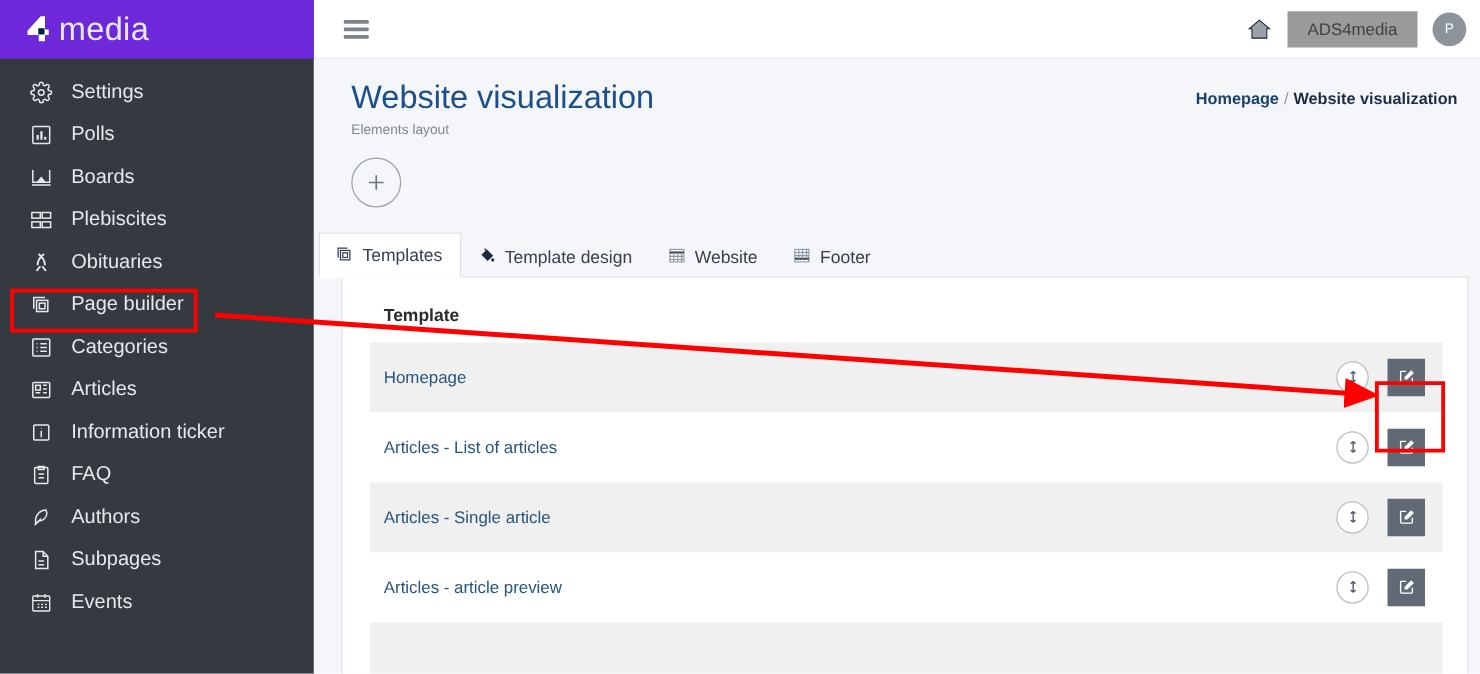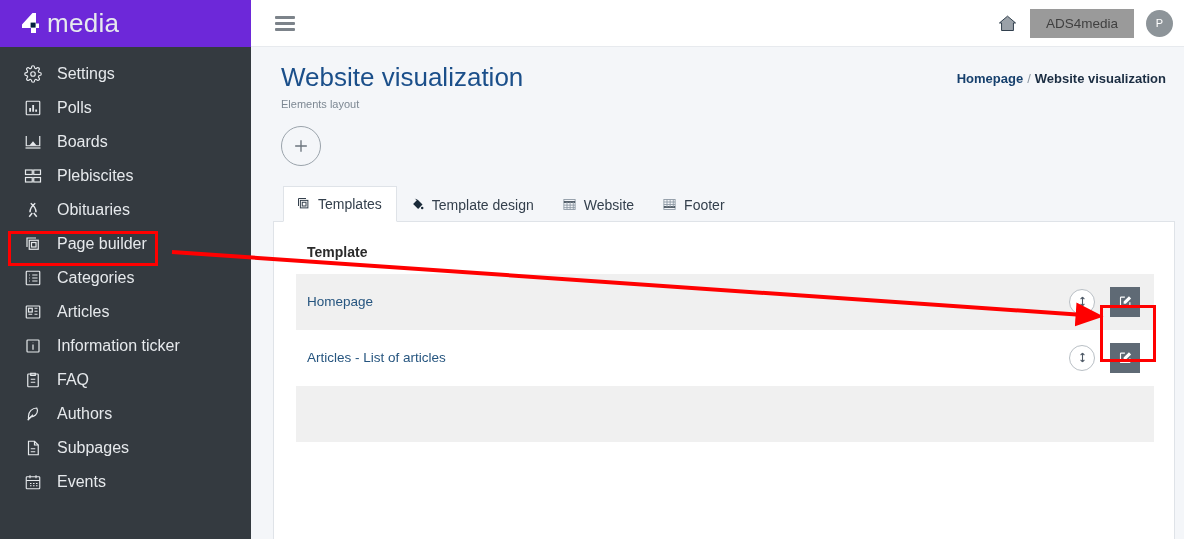--- a/index.html
+++ b/index.html
@@ -139,21 +139,21 @@
     width: 40px; height: 40px;
     border-radius: 50%;
     border: 1px solid #9aa3ab;
     background: transparent;
     display: flex; align-items: center; justify-content: center;
     cursor: pointer;
   }
   .add-btn svg { display: block; }
 
   .tabs {
-    margin: 19px 0 0 32px;
+    margin: 19px 0 0 4px;
     display: flex;
     align-items: flex-end;
     position: relative;
   }
   .tab {
     display: flex;
     align-items: center;
     gap: 7px;
     padding: 9px 14px 9px 12px;
     font-size: 14px;
@@ -528,21 +528,53 @@
           </button>
           <button class="edit-btn">
             <svg width="15" height="15" viewBox="0 0 24 24" fill="none" stroke="#ffffff" stroke-width="1.8">
               <path d="M19 13v6a1 1 0 0 1-1 1H5a1 1 0 0 1-1-1V6a1 1 0 0 1 1-1h6"></path>
               <path d="M17.5 3.5 21 7l-8.5 8.5H9v-3.5z" fill="#ffffff" stroke="none"></path>
             </svg>
           </button>
         </span>
       </div>
 
-
+      <div class="row striped">
+        <span class="row-label">Articles - Single article</span>
+        <span class="row-actions">
+          <button class="move-btn">
+            <svg width="13" height="13" viewBox="0 0 24 24" stroke="#4e5966" stroke-width="2" fill="none">
+              <path d="M12 4v16M12 4l-3.5 3.5M12 4l3.5 3.5M12 20l-3.5-3.5M12 20l3.5-3.5"></path>
+            </svg>
+          </button>
+          <button class="edit-btn">
+            <svg width="15" height="15" viewBox="0 0 24 24" fill="none" stroke="#ffffff" stroke-width="1.8">
+              <path d="M19 13v6a1 1 0 0 1-1 1H5a1 1 0 0 1-1-1V6a1 1 0 0 1 1-1h6"></path>
+              <path d="M17.5 3.5 21 7l-8.5 8.5H9v-3.5z" fill="#ffffff" stroke="none"></path>
+            </svg>
+          </button>
+        </span>
+      </div>
+
+      <div class="row">
+        <span class="row-label">Articles - article preview</span>
+        <span class="row-actions">
+          <button class="move-btn">
+            <svg width="13" height="13" viewBox="0 0 24 24" stroke="#4e5966" stroke-width="2" fill="none">
+              <path d="M12 4v16M12 4l-3.5 3.5M12 4l3.5 3.5M12 20l-3.5-3.5M12 20l3.5-3.5"></path>
+            </svg>
+          </button>
+          <button class="edit-btn">
+            <svg width="15" height="15" viewBox="0 0 24 24" fill="none" stroke="#ffffff" stroke-width="1.8">
+              <path d="M19 13v6a1 1 0 0 1-1 1H5a1 1 0 0 1-1-1V6a1 1 0 0 1 1-1h6"></path>
+              <path d="M17.5 3.5 21 7l-8.5 8.5H9v-3.5z" fill="#ffffff" stroke="none"></path>
+            </svg>
+          </button>
+        </span>
+      </div>
 
       <div class="row striped">
         <span class="row-label"></span>
       </div>
 
     </div>
 
     <div class="right-gutter"></div>
   </section>
 

